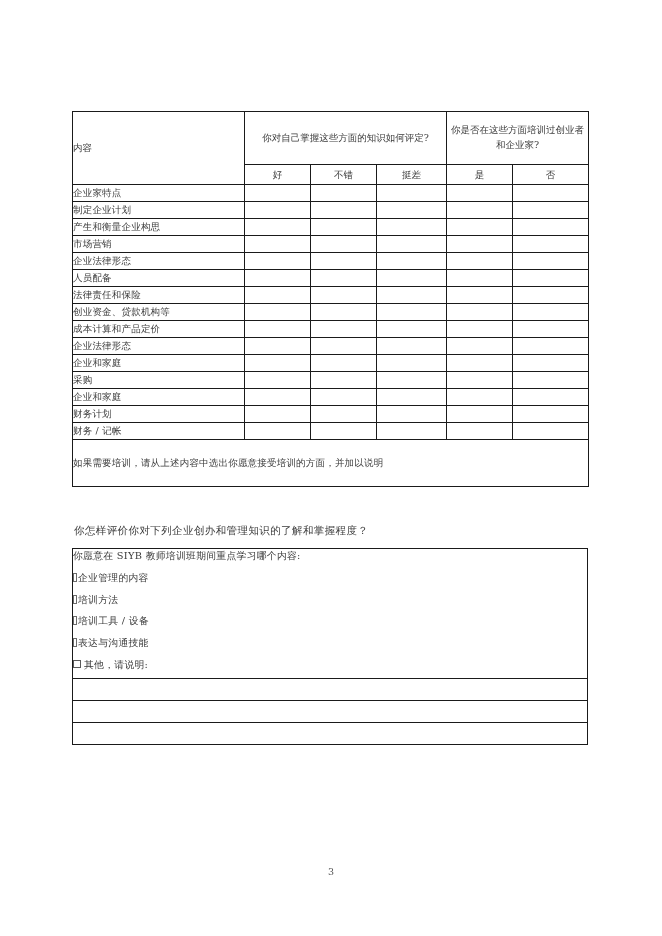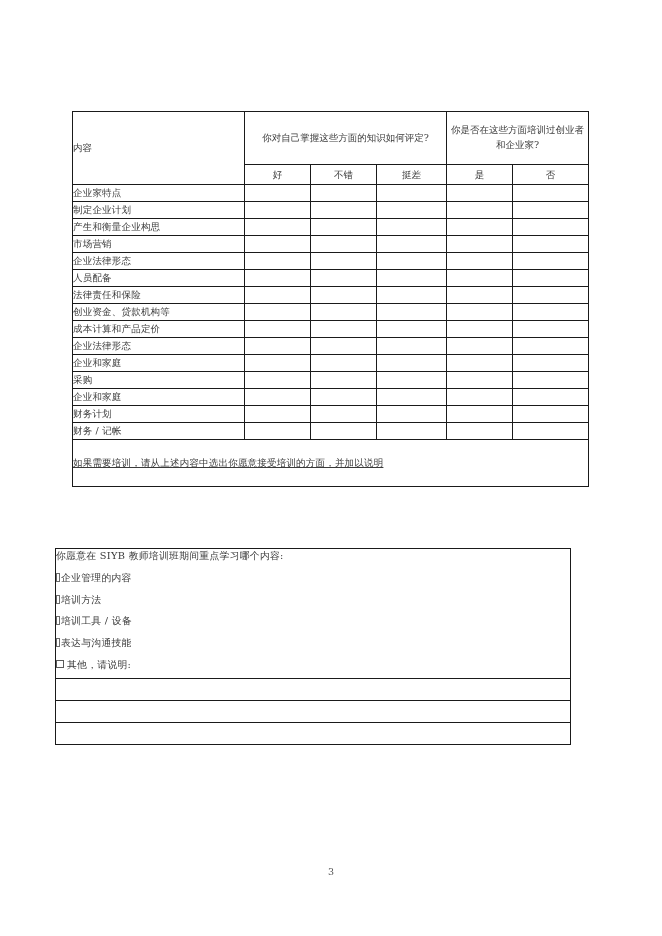--- a/index.html
+++ b/index.html
@@ -75,38 +75,37 @@
     text-align: left;
     letter-spacing: 0.2px;
   }
 
   .note-cell {
     height: 46px;
     vertical-align: top;
     padding: 3px 0 0 4px;
     text-align: left;
     letter-spacing: 0.2px;
-    text-decoration: underline;
   }
 
   
   .q-heading {
     position: absolute;
     left: 74px;
     top: 524px;
     font-size: 10.5px;
     color: #3a3a3a;
     letter-spacing: 0.4px;
     white-space: nowrap;
   }
 
   
   .tbl-choices {
     position: absolute;
-    left: 55px;
+    left: 72px;
     top: 548px;
     width: 516px;
     border-collapse: collapse;
     table-layout: fixed;
   }
   .tbl-choices td {
     border: 1px solid #1a1a1a;
     padding: 0;
     font-size: 9.8px;
     color: #3a3a3a;
@@ -316,20 +315,21 @@
         <td></td>
         <td></td>
       </tr>
 
       <tr>
         <td class="note-cell" colspan="6">如果需要培训，请从上述内容中选出你愿意接受培训的方面，并加以说明</td>
       </tr>
     </tbody>
   </table>
 
+  <div class="q-heading">你怎样评价你对下列企业创办和管理知识的了解和掌握程度？</div>
 
   <table class="tbl-choices">
     <tbody>
       <tr>
         <td class="choices-cell">
           <div class="choice-intro">你愿意在 SIYB 教师培训班期间重点学习哪个内容:</div>
 
           <div class="choice-line">
             <span class="cb-narrow"></span><span>企业管理的内容</span>
           </div>

